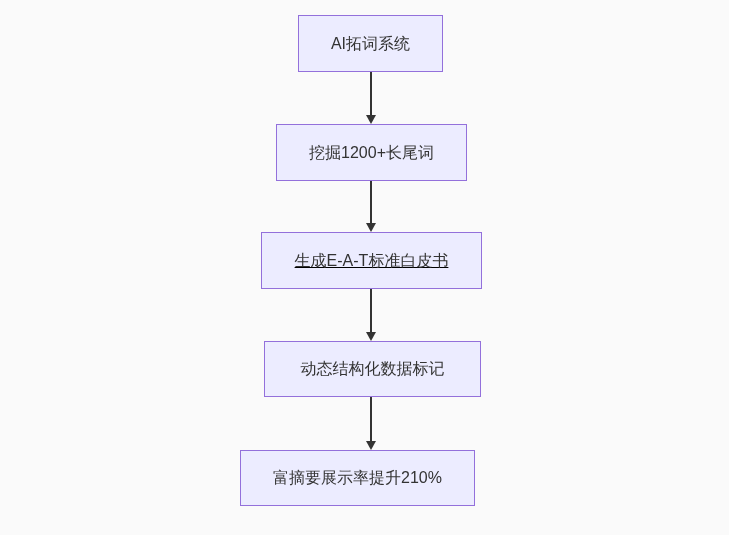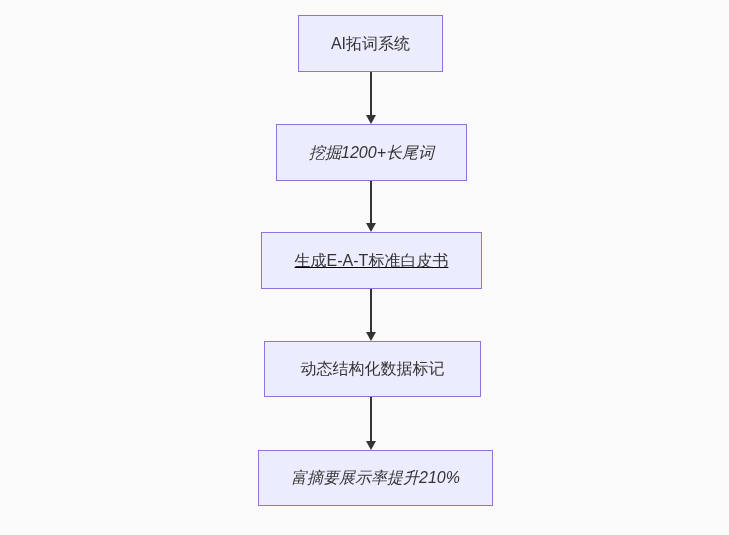--- a/index.html
+++ b/index.html
@@ -49,24 +49,24 @@
   .arrow-head {
     width: 0;
     height: 0;
     border-left: 5px solid transparent;
     border-right: 5px solid transparent;
     border-top: 9px solid var(--arrow, #333333);
     margin-top: -1px;
   }
   
   .node-a { left: 298px; top: 15px;  width: 145px; height: 57px; }
-  .node-b { left: 276px; top: 124px; width: 191px; height: 57px; font-style: italic; }
+  .node-b { left: 276px; top: 124px; width: 191px; height: 57px; }
   .node-c { left: 261px; top: 232px; width: 221px; height: 57px; text-decoration: underline; }
   .node-d { left: 264px; top: 341px; width: 217px; height: 56px; }
-  .node-e { left: 258px; top: 450px; width: 235px; height: 56px; font-style: italic; }
+  .node-e { left: 240px; top: 450px; width: 235px; height: 56px; }
   
   .arrow-1 { left: 365px; top: 72px;  height: 52px; }
   .arrow-2 { left: 365px; top: 181px; height: 51px; }
   .arrow-3 { left: 365px; top: 289px; height: 52px; }
   .arrow-4 { left: 365px; top: 397px; height: 53px; }
 </style>
 </head>
 <body style="--bg: #fafafa; --node-fill: #ececff; --node-border: #9370db; --node-text: #333333; --arrow: #333333;">
 
 <div class="canvas">

